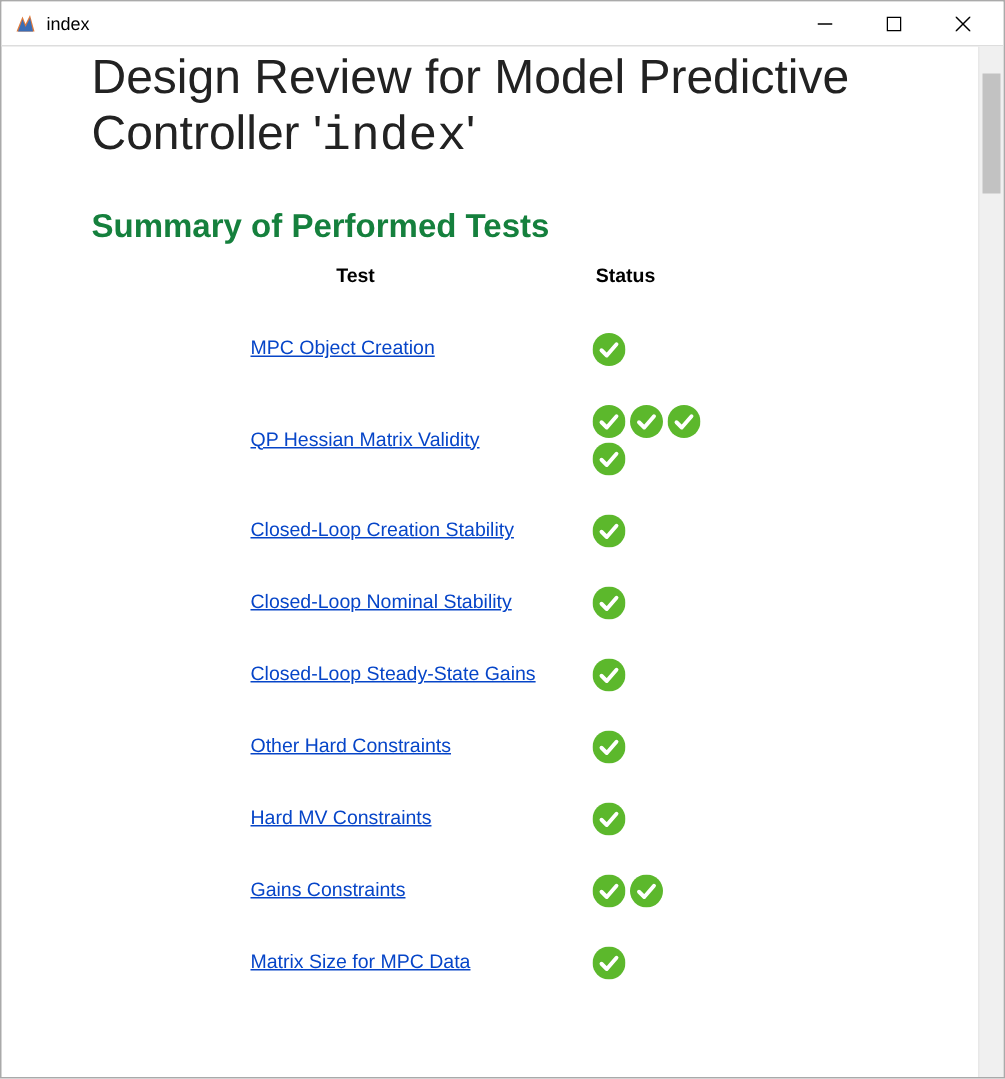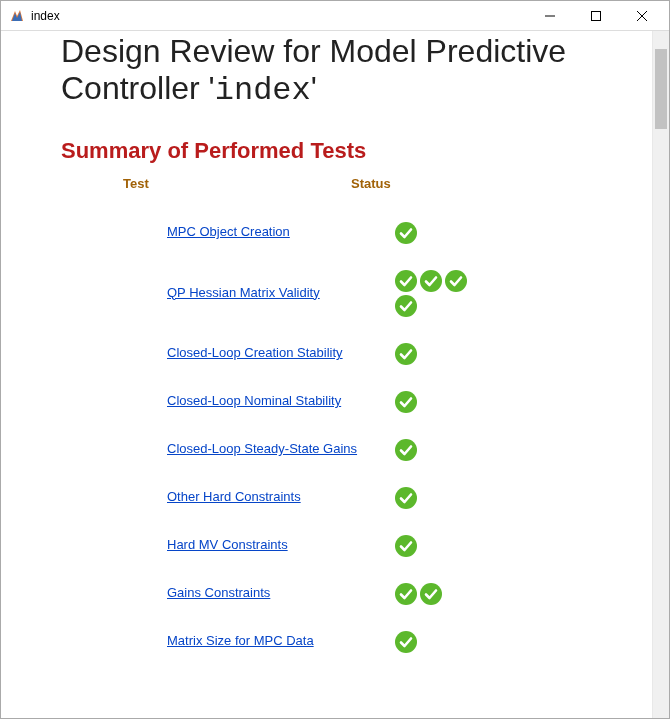--- a/index.html
+++ b/index.html
@@ -60,34 +60,35 @@
       color: #222;
       line-height: 1.15;
       margin-top: 2px;
       margin-bottom: 28px;
       font-family: Arial, sans-serif;
     }
     h1 .code { font-family: "Courier New", monospace; }
     h2 {
       font-size: 22px;
       font-weight: 700;
-      color: #b91c1c;
+      color: #15803d;
       margin-bottom: 12px;
       font-family: Arial, sans-serif;
     }
     .tests-grid {
       margin-left: 62px;
       width: 360px;
     }
     .grid-header {
       display: flex;
       font-size: 13px;
       font-weight: 700;
-      color: #a16207;
+      color: #000000;
       padding-bottom: 18px;
+      text-align: center;
     }
     .col-test { flex: 0 0 228px; }
     .col-status { flex: 1; }
     .grid-row {
       display: flex;
       align-items: center;
       padding: 13px 0;
       margin-left: 44px;
     }
     .test-link {

